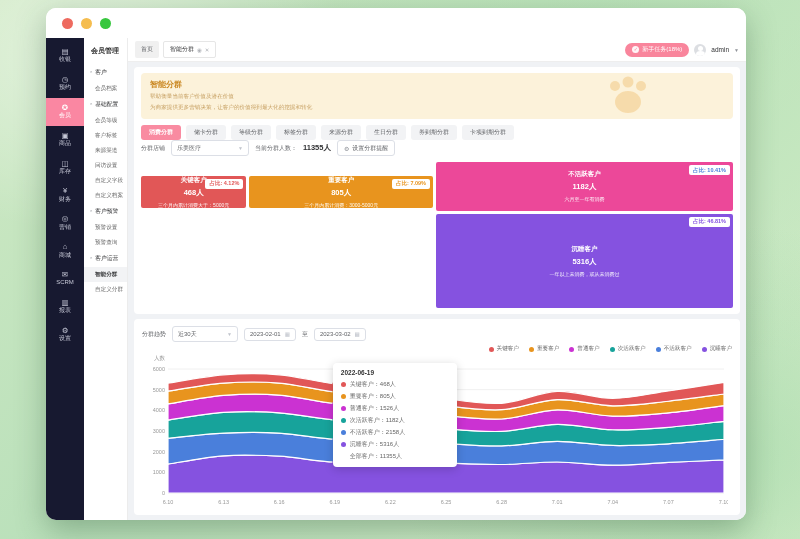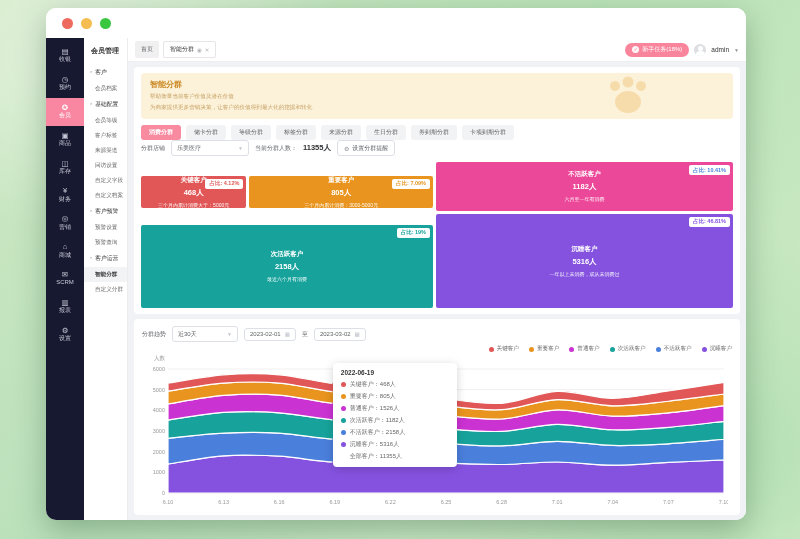--- a/index.html
+++ b/index.html
@@ -273,26 +273,20 @@
                       <div class="bdesc">三个月内累计消费大于：5000元</div>
                     </div>
                     <div class="block" style="background: rgb(232, 148, 30); flex: 183 1 0%;">
                       <div class="badge" style="color: rgb(232, 148, 30);">占比: 7.09%</div>
                       <div class="bname">重要客户</div>
                       <div class="bcount">805人</div>
                       <div class="bdesc">三个月内累计消费：3000-5000元</div>
                     </div>
                   </div>
                 <div class="tm-r2" id="tm-r2">
-                    <div class="block" style="background: rgb(23, 163, 155); flex: 170 1 0%;">
-                      <div class="badge" style="color: rgb(23, 163, 155);">占比: 19%</div>
-                      <div class="bname">次活跃客户</div>
-                      <div class="bcount">2158人</div>
-                      <div class="bdesc">最近六个月有消费</div>
-                    </div>
                   </div>
               </div>
               <div class="tm-right" id="tm-right">
                   <div class="block" style="background: #ec4899; flex: 48 1 0%; justify-content: center;">
                     <div class="badge" style="color: rgb(74, 127, 219);">占比: 10.41%</div>
                     <div class="bname">不活跃客户</div>
                     <div class="bcount">1182人</div>
                     <div class="bdesc">六月至一年有消费</div>
                   </div>
                   <div class="block" style="background: rgb(133, 82, 224); flex: 93 1 0%;">

